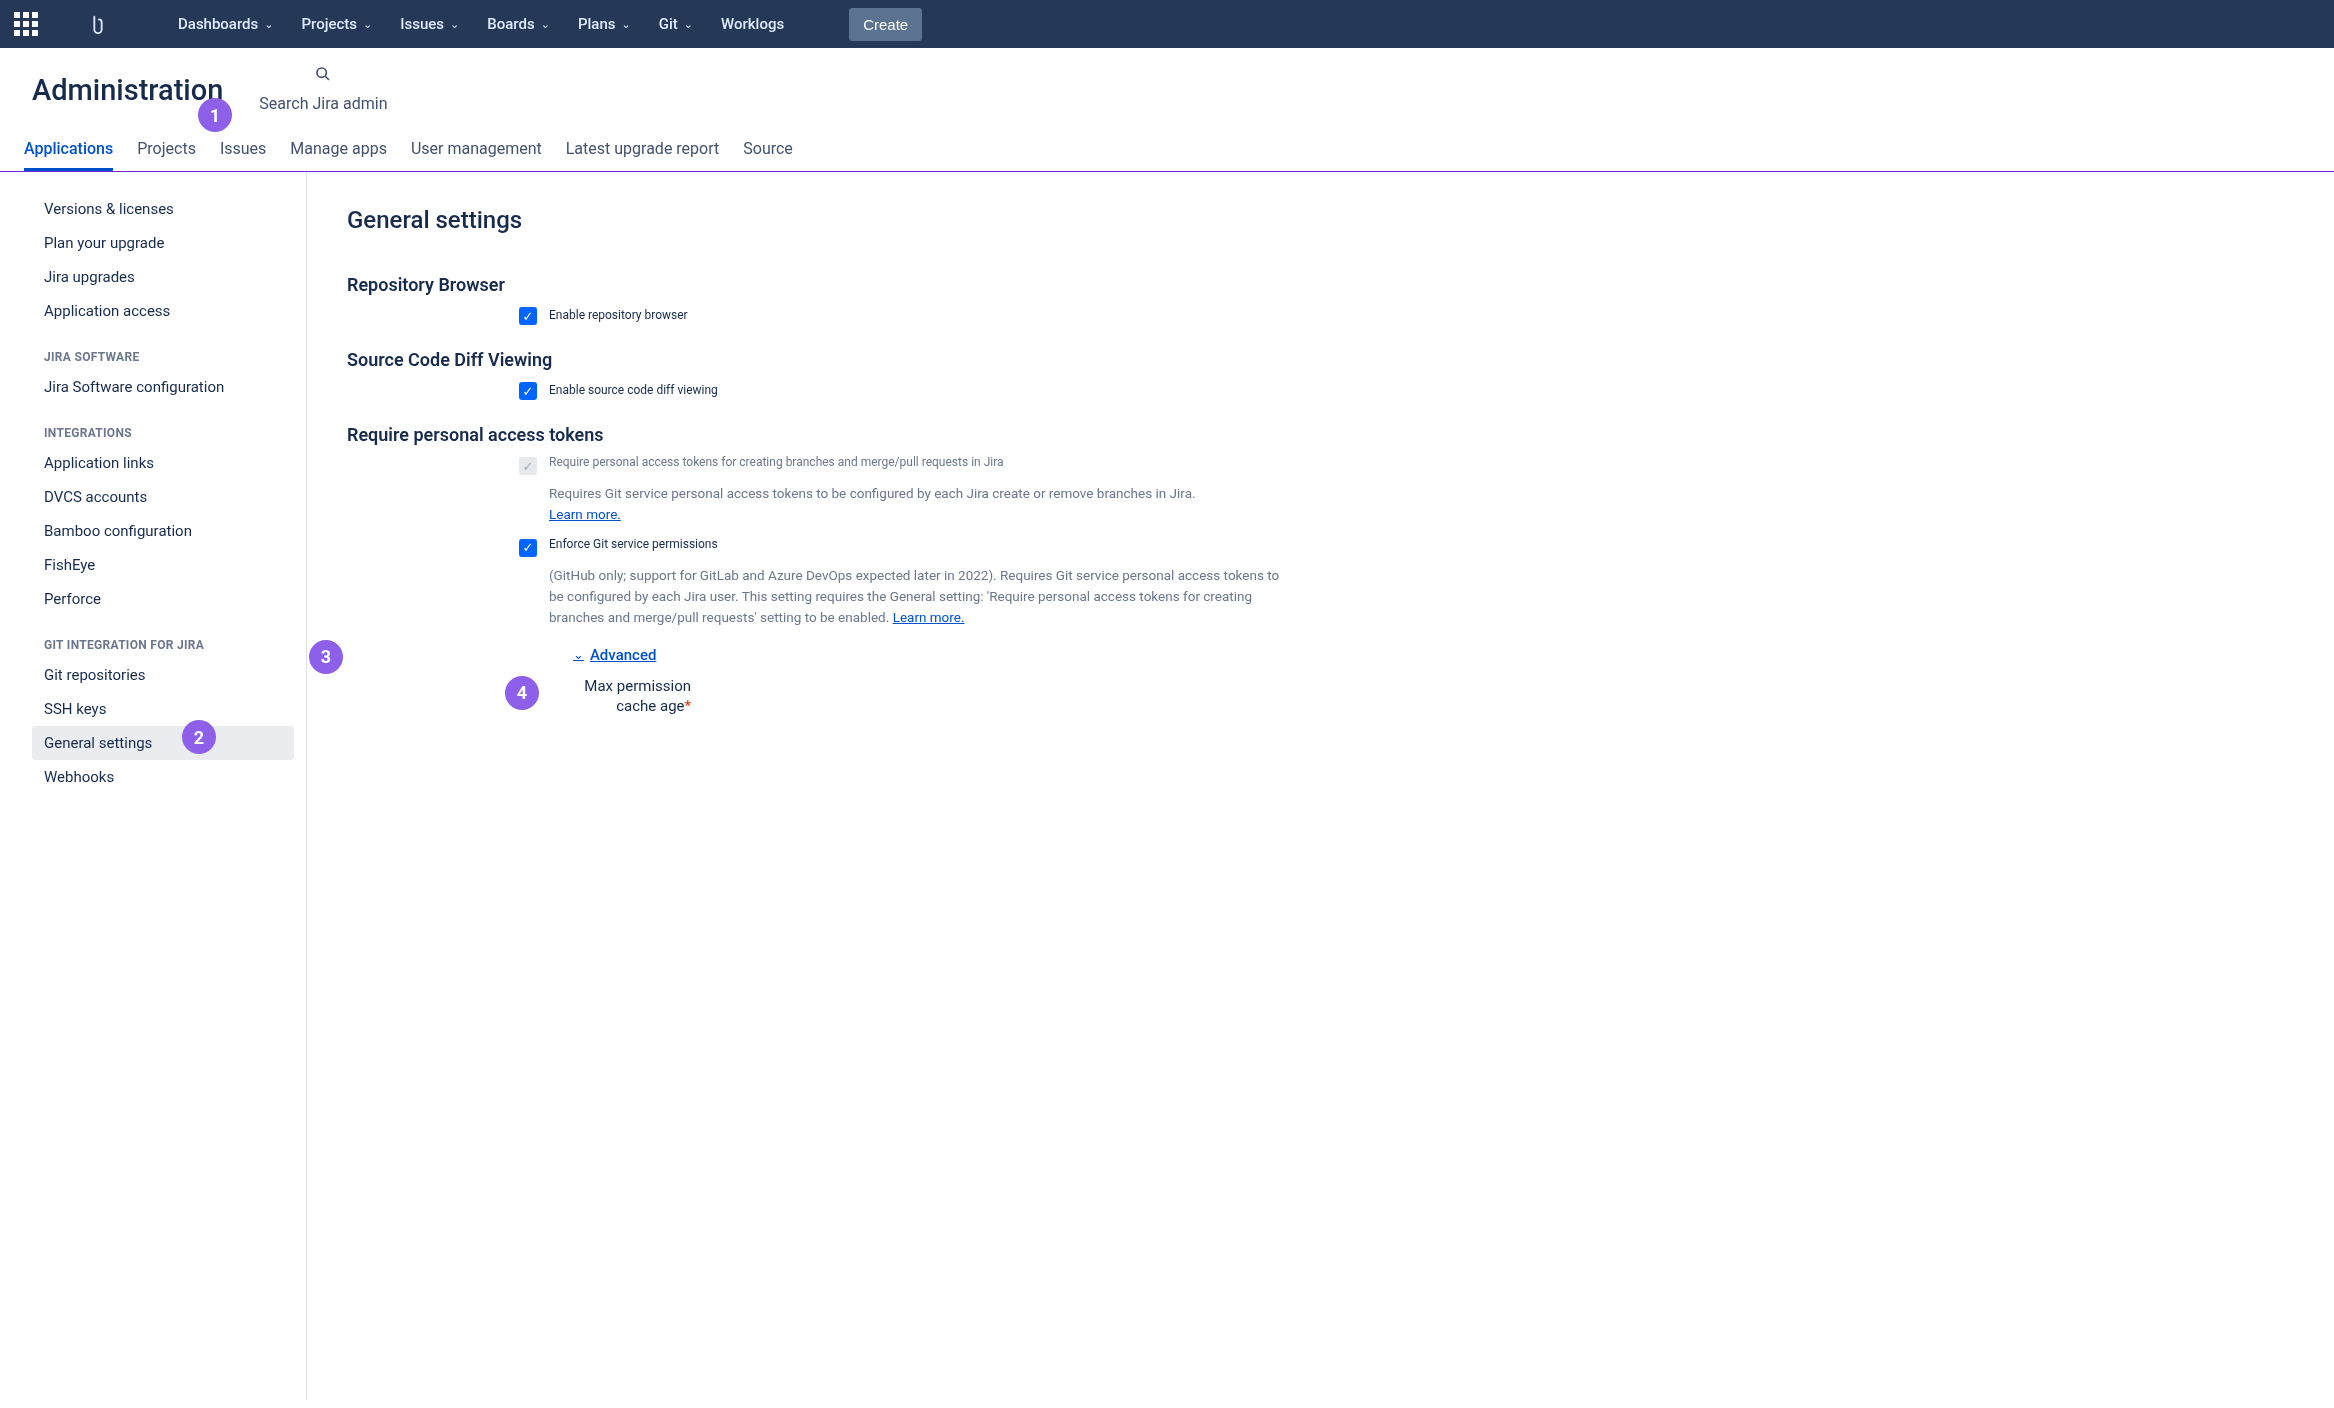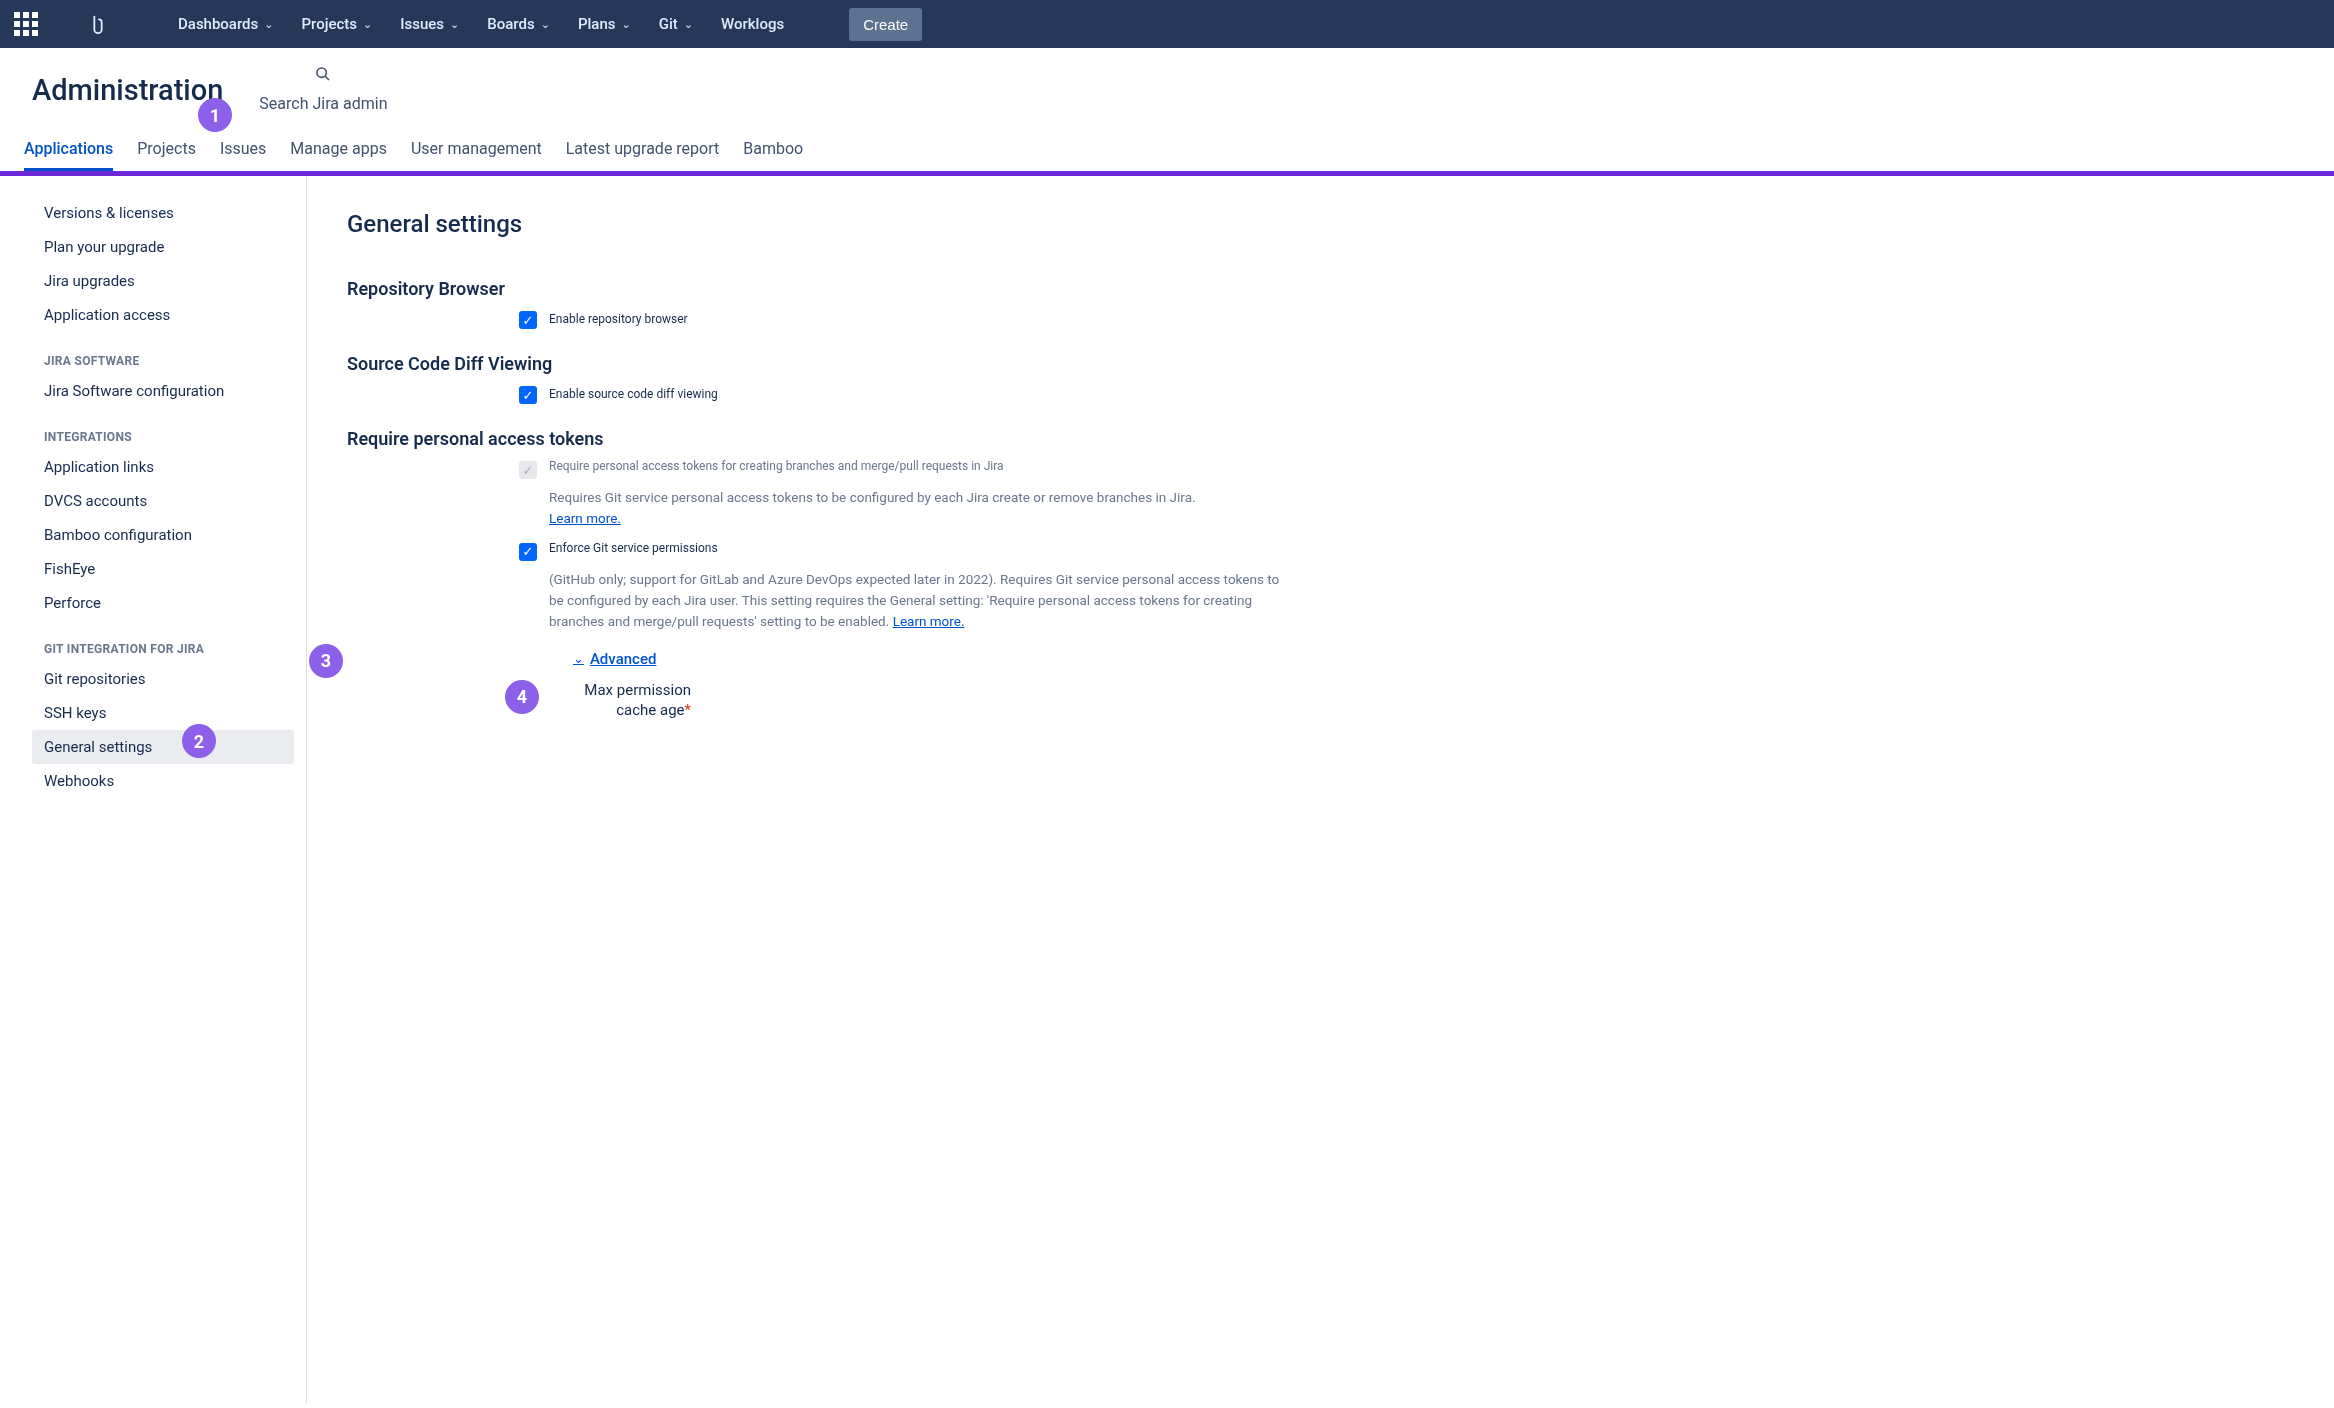--- a/index.html
+++ b/index.html
@@ -80,21 +80,21 @@
       font-size: 16px;
       cursor: pointer;
       flex-direction: column;
     }
     .search-wrap .mag { font-size: 15px; }
     
     .admin-tabs {
       display: flex;
       gap: 24px;
       padding: 0 24px;
-      border-bottom: 5px solid #6d28d9;
+      border-bottom: 1px solid #6d28d9;
       margin-top: 8px;
     }
     .admin-tab {
       padding: 10px 0;
       font-size: 16px;
       color: #42526e;
       cursor: pointer;
       border-bottom: 3px solid transparent;
     }
     .admin-tab.active {
@@ -285,21 +285,21 @@
   </div>
 </div>
 
 <div class="admin-tabs" id="admin-tabs">
     <div class="admin-tab active">Applications</div>
     <div class="admin-tab">Projects</div>
     <div class="admin-tab">Issues</div>
     <div class="admin-tab">Manage apps</div>
     <div class="admin-tab">User management</div>
     <div class="admin-tab">Latest upgrade report</div>
-    <div class="admin-tab">Bamboo</div>
+    <div class="admin-tab">Source</div>
   </div>
 
 <div class="body-wrap">
   <div class="sidebar" id="sidebar">
       <div class="side-item">Versions &amp; licenses</div>
       <div class="side-item">Plan your upgrade</div>
       <div class="side-item">Jira upgrades</div>
       <div class="side-item">Application access</div>
       <div class="side-heading">JIRA SOFTWARE</div>
       <div class="side-item">Jira Software configuration</div>

